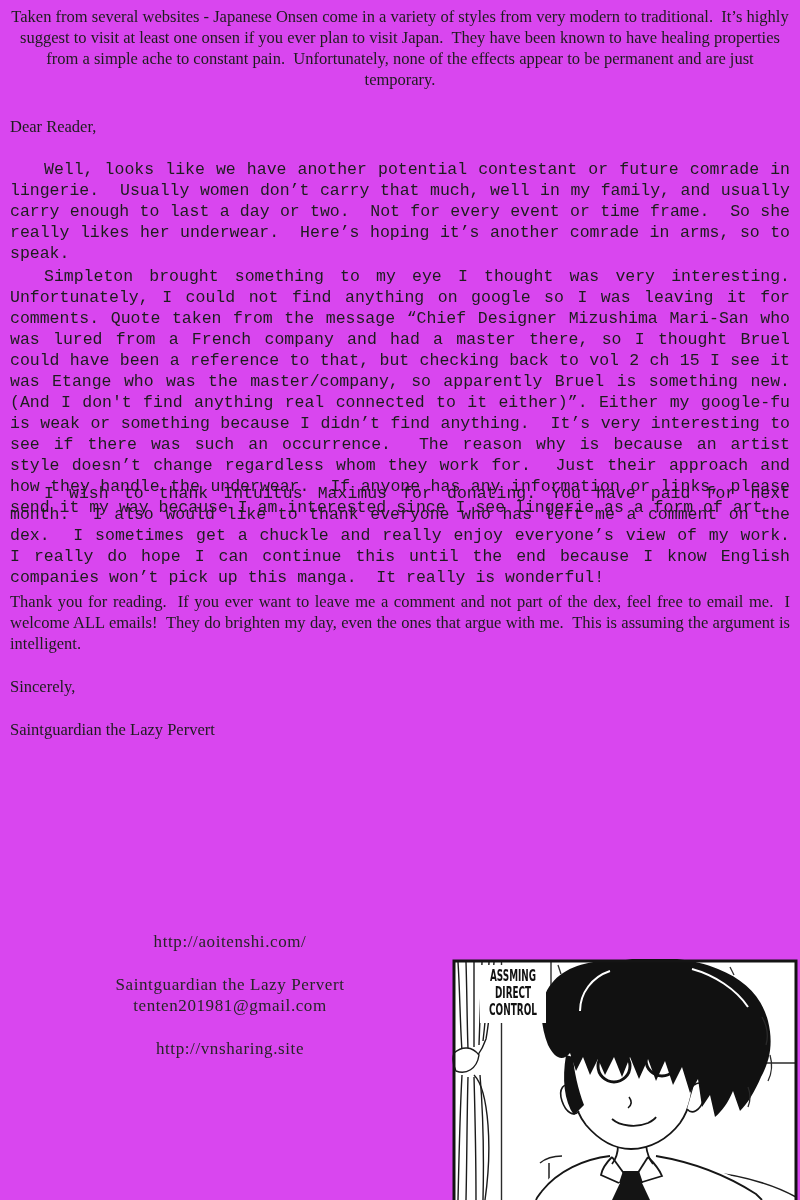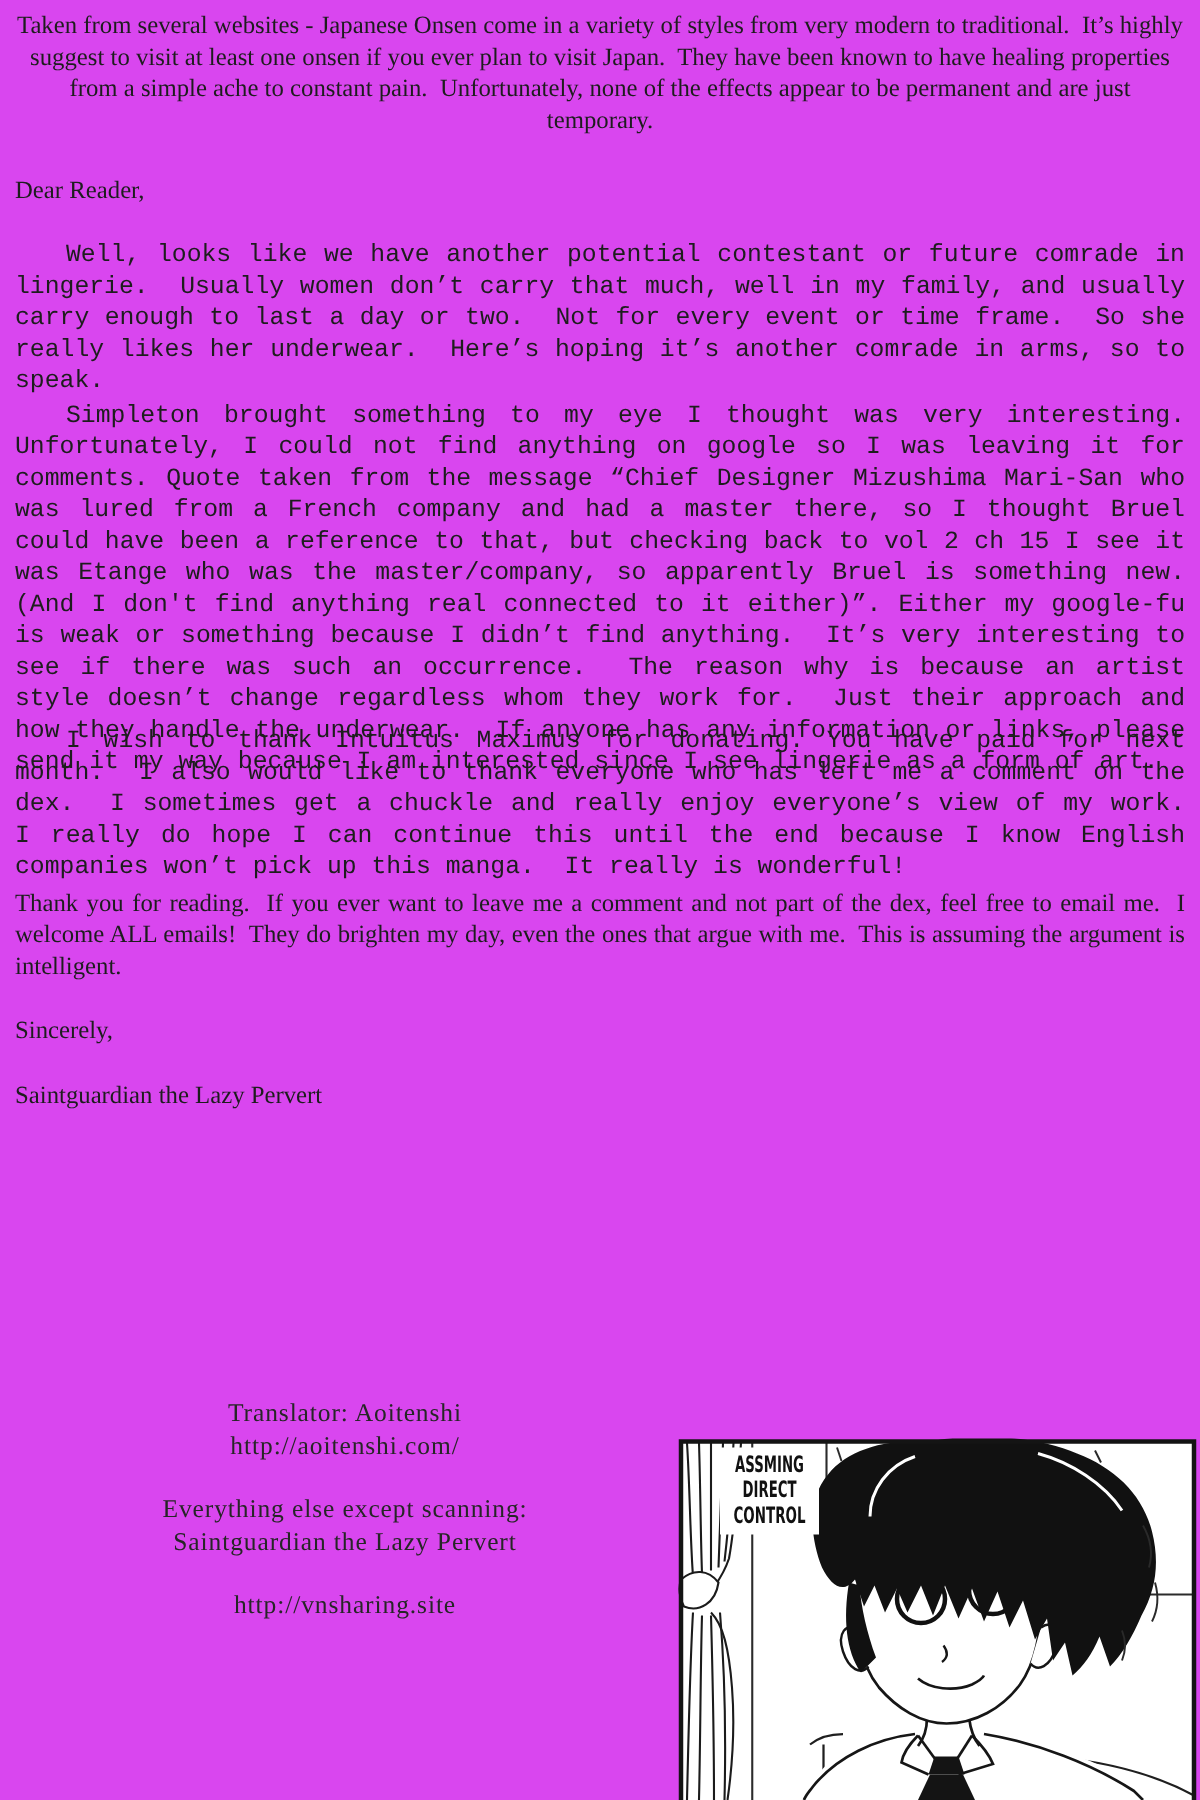--- a/index.html
+++ b/index.html
@@ -42,26 +42,25 @@
   <p class="tblock justify indent" style="top:483px">I wish to thank Intuitus Maximus for donating. You have paid for next month.  I also would like to thank everyone who has left me a comment on the dex.  I sometimes get a chuckle and really enjoy everyone’s view of my work.  I really do hope I can continue this until the end because I know English companies won’t pick up this manga.  It really is wonderful!</p>
 
   <p class="tblock justify" style="top:591px">Thank you for reading.  If you ever want to leave me a comment and not part of the dex, feel free to email me.  I welcome ALL emails!  They do brighten my day, even the ones that argue with me.  This is assuming the argument is intelligent.</p>
 
   <p class="tblock" style="top:676px">Sincerely,</p>
 
   <p class="tblock" style="top:719px">Saintguardian the Lazy Pervert</p>
 
   <div class="credits">
     <div class="credit-group">
-      <div>Translator: Aoitenshi</div>
       <div>http://aoitenshi.com/</div>
     </div>
     <div class="credit-group">
-      <div>Everything else except scanning:</div>
       <div>Saintguardian the Lazy Pervert</div>
+      <div>tenten201981@gmail.com</div>
     </div>
     <div class="credit-group">
       <div>http://vnsharing.site</div>
     </div>
   </div>
 
   <div class="panel">
     <svg width="346" height="241" viewBox="0 0 346 241" xmlns="http://www.w3.org/2000/svg">
 
       <rect x="2" y="2" width="342" height="239" fill="#ffffff"></rect>

